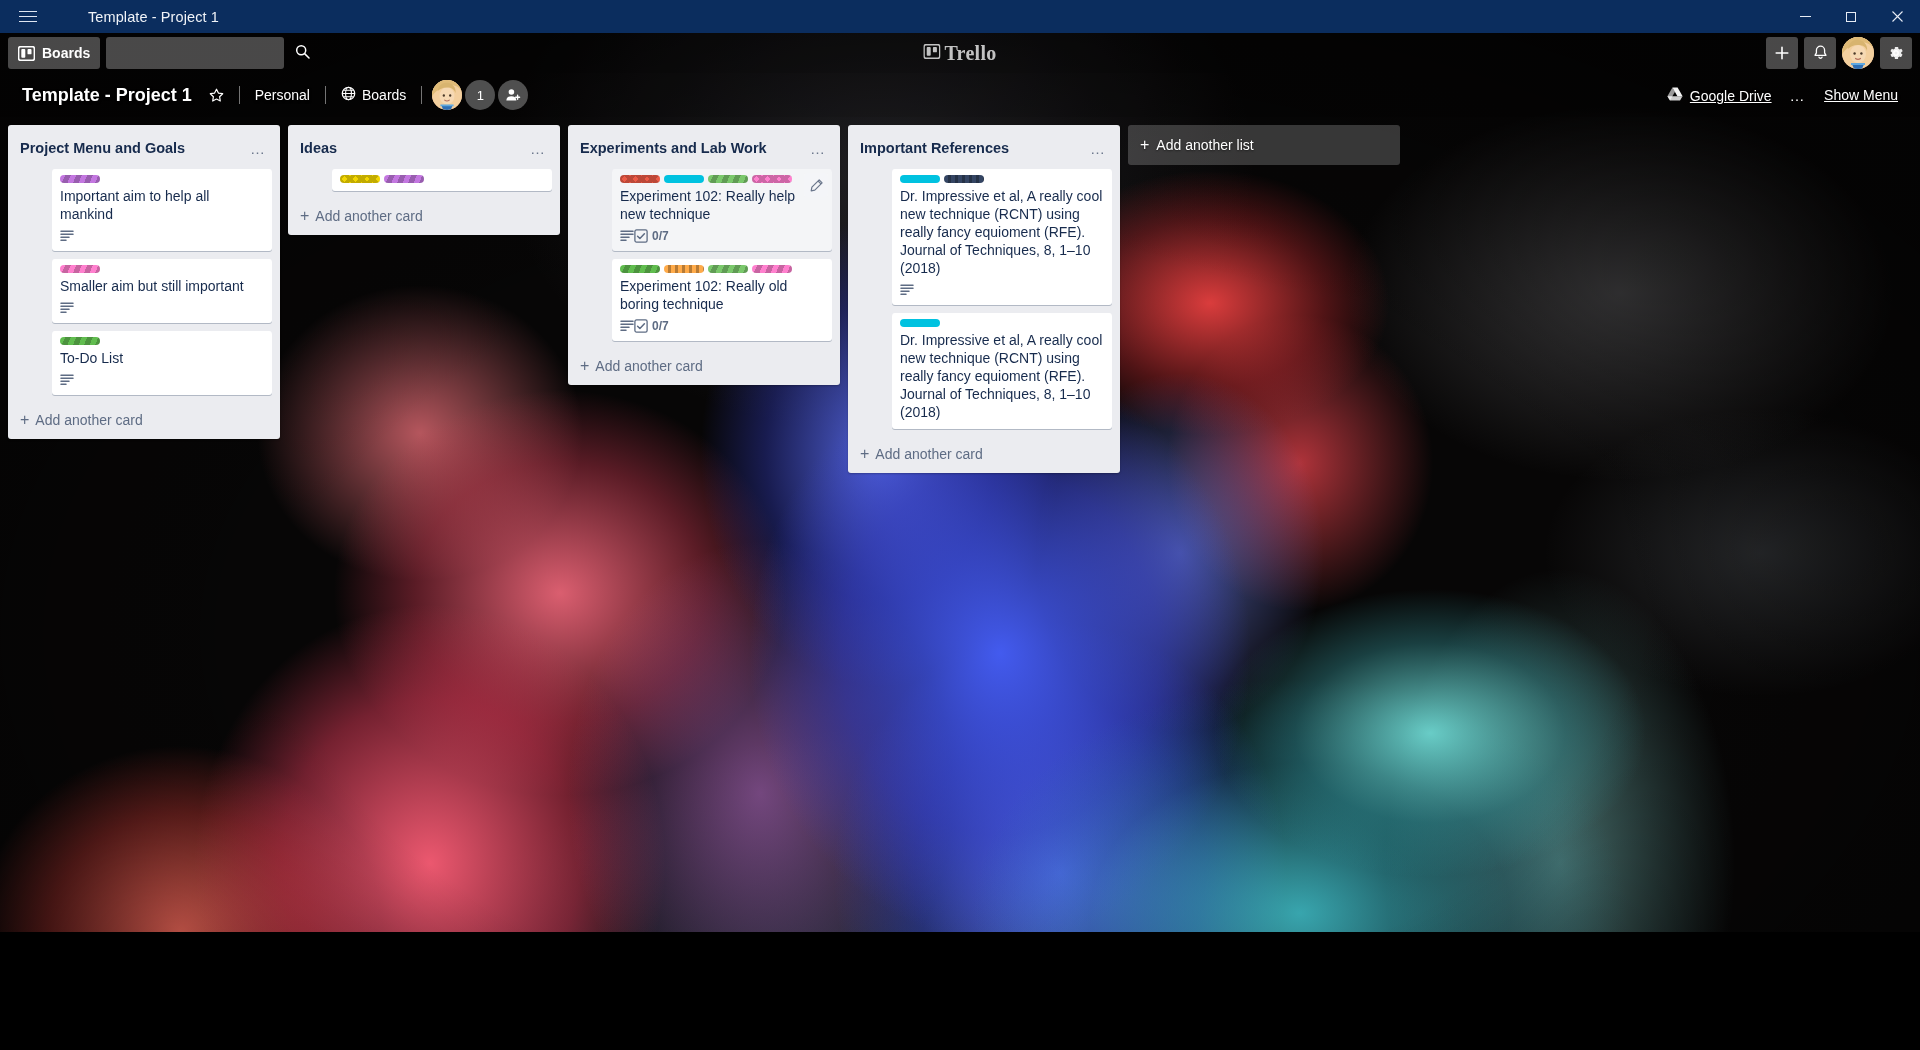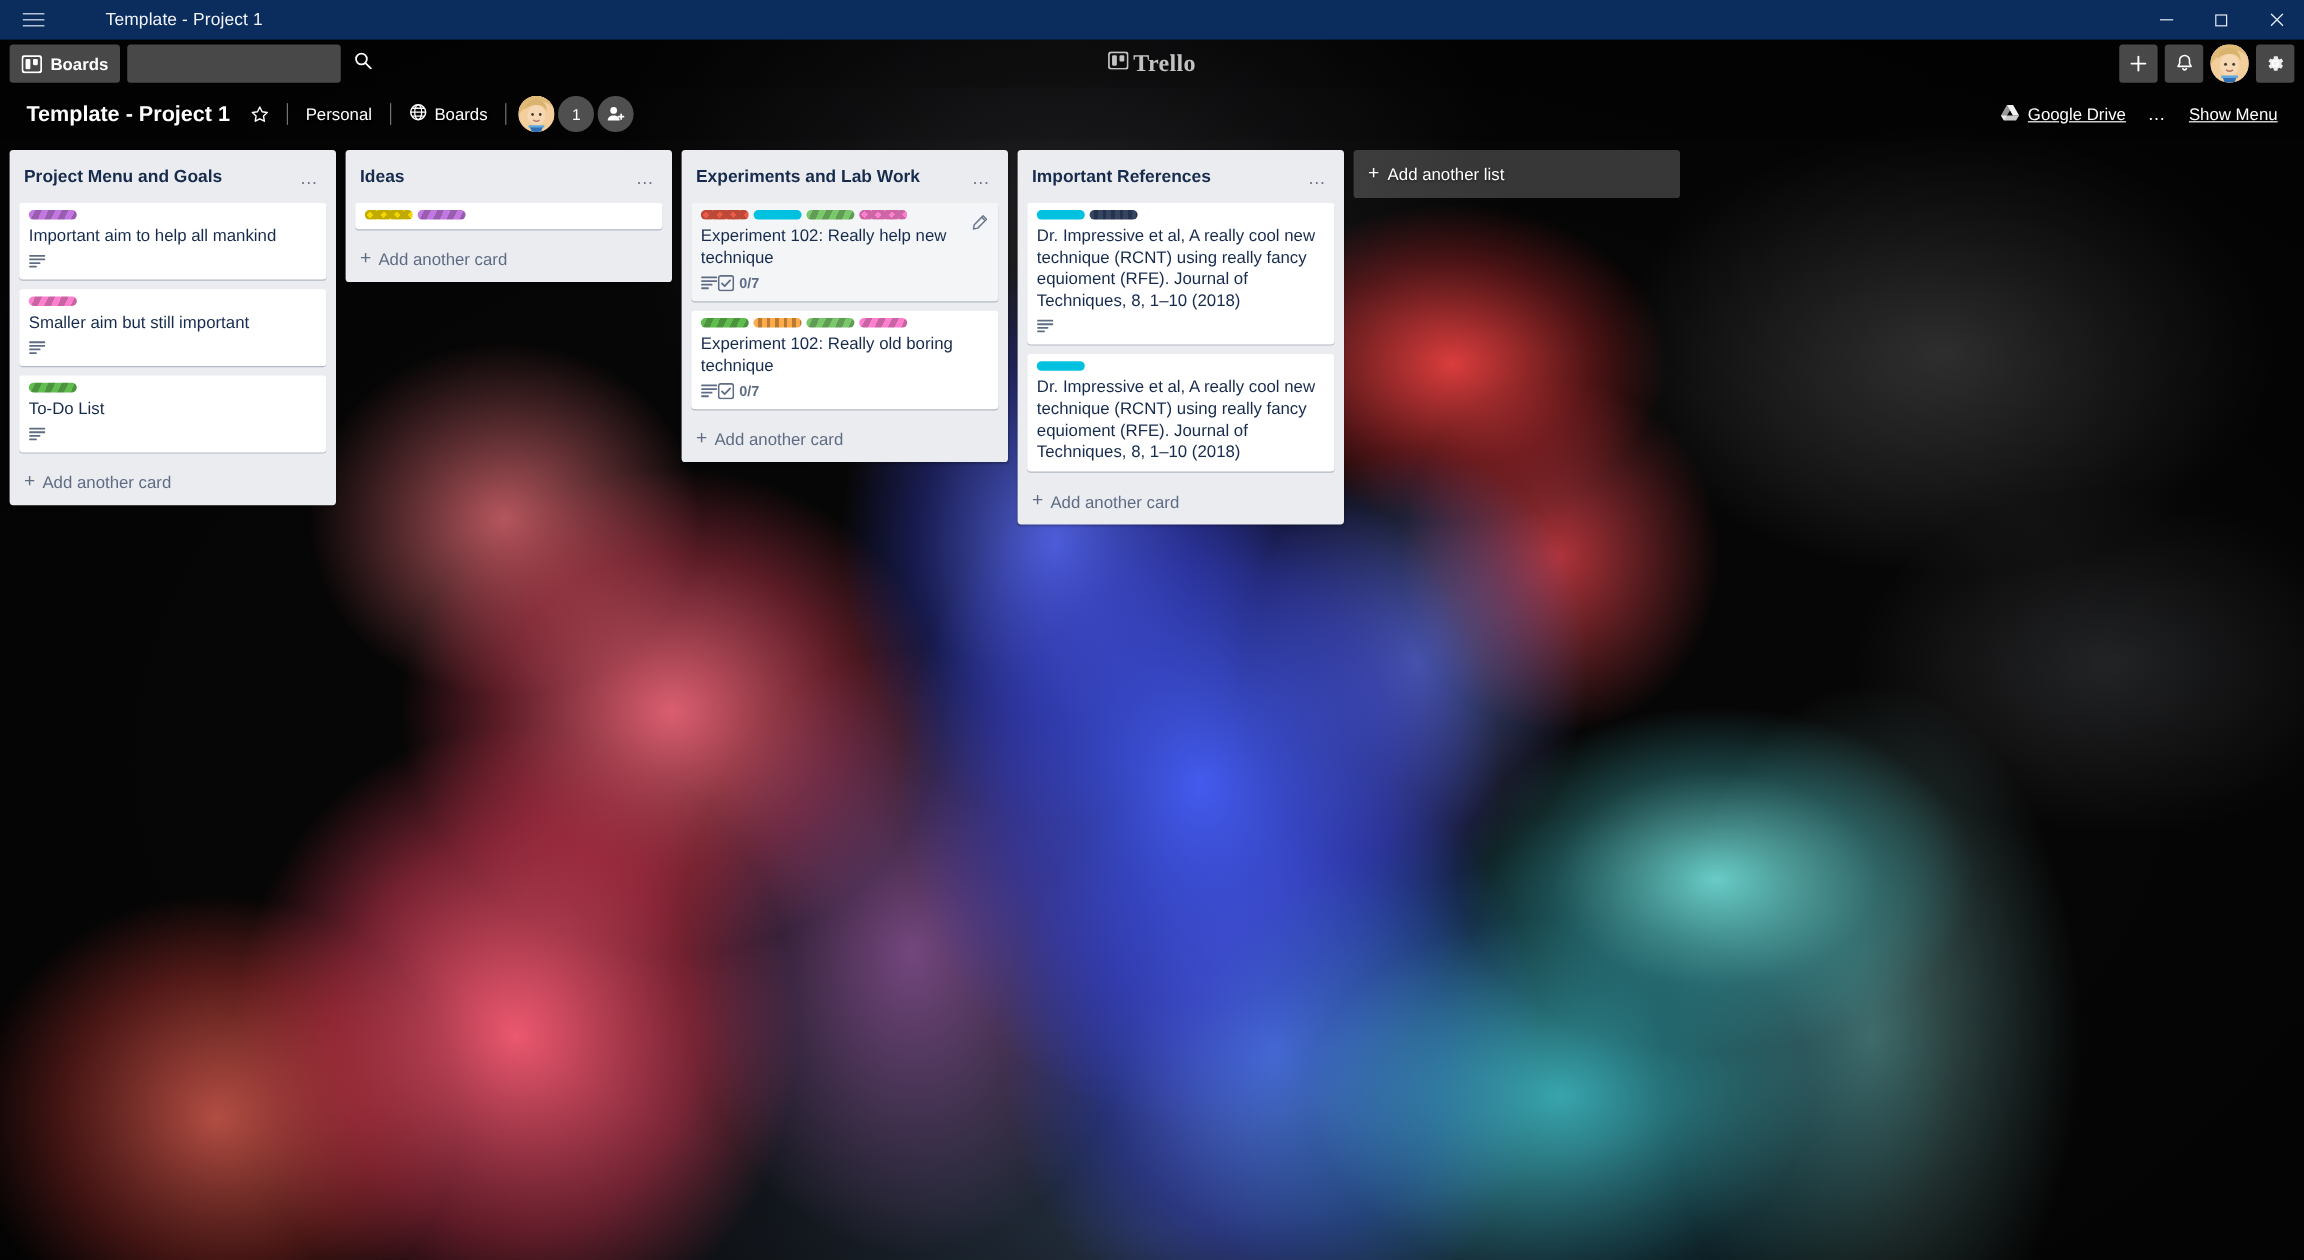--- a/index.html
+++ b/index.html
@@ -4,21 +4,21 @@
 <title>Trello Board</title>
 <style>
   * { box-sizing: border-box; margin: 0; padding: 0; }
   html, body {
     width: 1920px; height: 1050px; overflow: hidden;
     font-family: "Liberation Sans", sans-serif;
     background: #000;
   }
 
   
-  #app { position: relative; width: 1920px; height: 1050px; overflow: hidden; }
+  #app { position: relative; width: 1920px; height: 932px; overflow: hidden; }
 
   #titlebar {
     position: absolute; top: 0; left: 0; width: 1920px; height: 33px;
     background: #0b2d5e; display: flex; align-items: center; z-index: 60;
   }
   #hamburger {
     width: 56px; height: 33px; display: flex; align-items: center; justify-content: center;
   }
   #hamburger .bars { width: 18px; }
   #hamburger .bars i { display: block; height: 1.5px; background: #dfe6f2; margin: 3.5px 0; }
@@ -128,21 +128,21 @@
     color: #fff; font-size: 13px; display: flex; align-items: center; justify-content: center;
     cursor: pointer;
   }
   .member-add {
     width: 30px; height: 30px; border-radius: 50%; background: rgba(255,255,255,.3);
     color: #fff; display: flex; align-items: center; justify-content: center; cursor: pointer;
   }
   #boardbar-right { margin-left: auto; display: flex; align-items: center; gap: 4px; }
   .bh-link {
     color: #fff; font-size: 14px; text-decoration: underline; cursor: pointer;
-    padding: 6px 8px; border-radius: 3px; display: flex; align-items: center; gap: 7px;
+    padding: 6px 8px; border-radius: 3px; display: flex; align-items: flex-end; gap: 7px;
     text-shadow: 0 1px 3px rgba(0,0,0,.75);
   }
   .dots-plain { color: #fff; font-size: 15px; letter-spacing: 1.5px; padding: 4px 6px; cursor: pointer; }
 
   
   #board-canvas {
     position: absolute; top: 117px; left: 0; width: 1920px; height: 933px;
     display: flex; align-items: flex-start; padding: 8px 0 0 8px; gap: 8px; z-index: 20;
   }
   .list {
@@ -156,21 +156,21 @@
   .list-title {
     flex: 1; font-size: 14.5px; font-weight: bold; color: #172b4d; cursor: pointer;
   }
   .list-menu {
     width: 28px; height: 26px; display: flex; align-items: center; justify-content: center;
     border-radius: 3px; cursor: pointer; color: #6b778c; font-size: 15px; letter-spacing: 1.2px;
   }
   .cards { padding: 0 8px; overflow-y: auto; }
   .card {
     background: #fff; border-radius: 3px; box-shadow: 0 1px 0 rgba(9,30,66,.25);
-    padding: 6px 8px 4px; margin-bottom: 8px; cursor: pointer; position: relative;
+    padding: 6px 8px 4px; margin-bottom: 8px; cursor: pointer; position: relative; margin-left: 36px;
   }
   .card.hovered { background: #f4f5f7; }
   .labels { display: flex; flex-wrap: wrap; gap: 4px; margin-bottom: 4px; }
   .label {
     height: 8px; width: 40px; border-radius: 4px;
   }
   .card-title {
     font-size: 14px; color: #172b4d; line-height: 18px; margin-bottom: 4px;
     word-wrap: break-word;
   }

